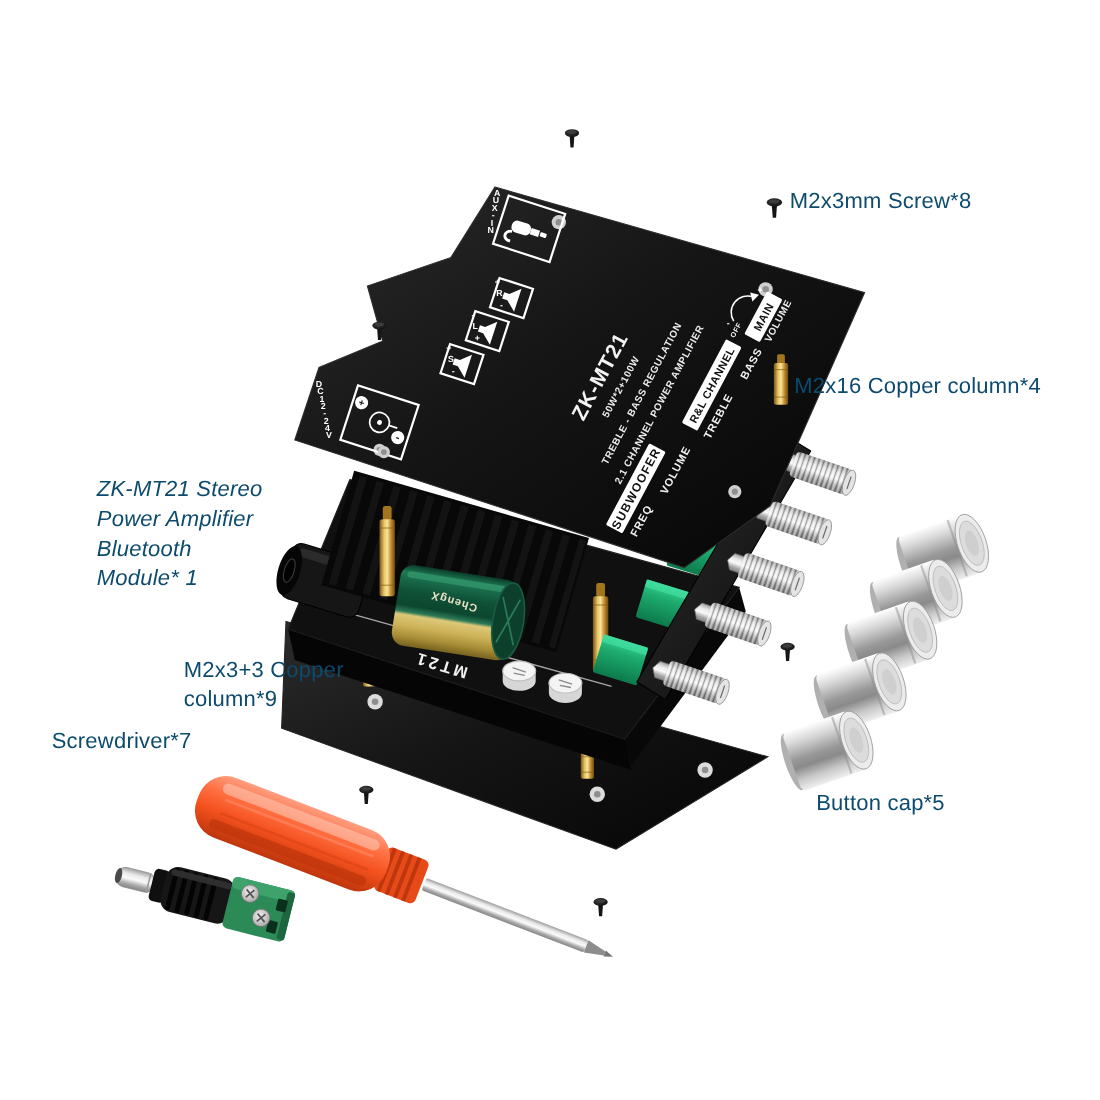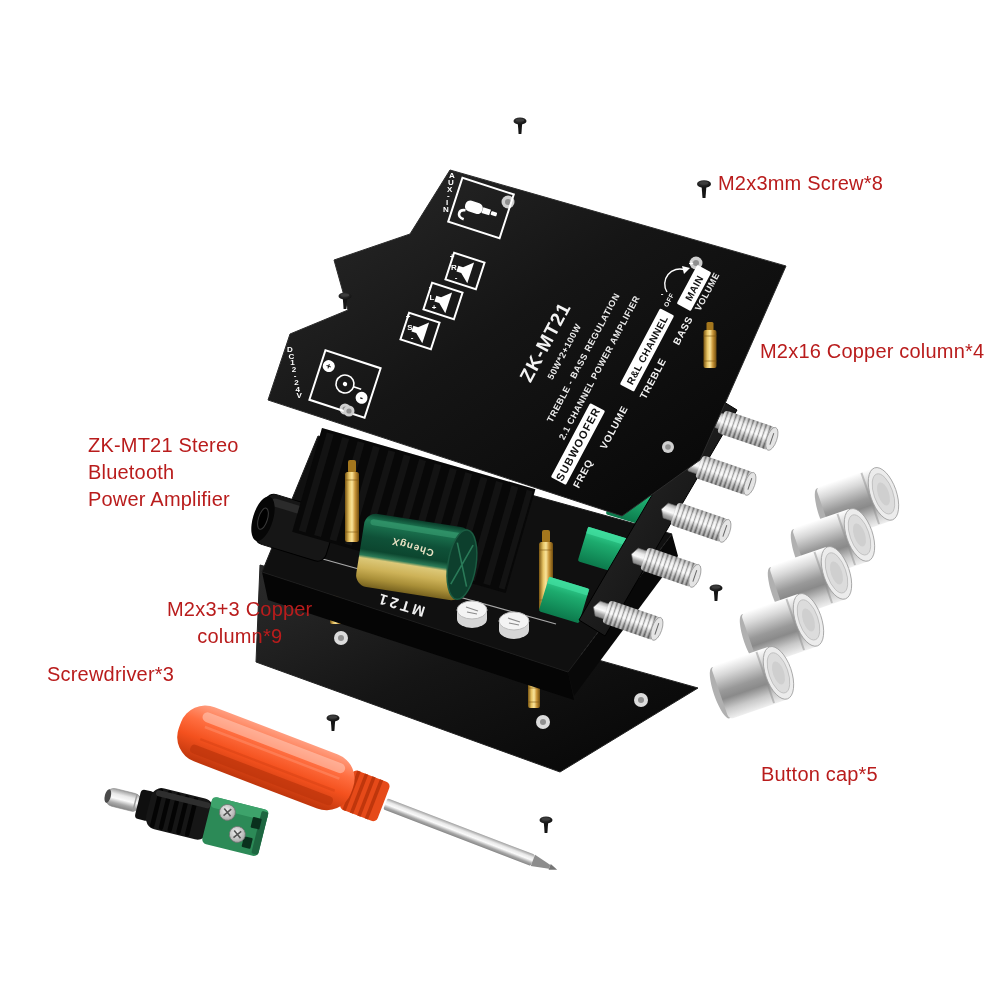--- a/index.html
+++ b/index.html
@@ -1,19 +1,19 @@
 <!DOCTYPE html>
 <html><head>
 <meta charset="utf-8">
 <style>
   html,body{margin:0;padding:0;background:#fff;}
   .stage{position:relative;width:1000px;height:1000px;background:#ffffff;overflow:hidden;
          font-family:"Liberation Sans",sans-serif;}
   .stage svg{position:absolute;left:0;top:0;}
-  .part-label{position:absolute;color:#b91c1c;font-size:20px;line-height:27px;
+  .part-label{position:absolute;color:#0c4a6e;font-size:20px;line-height:27px;
               font-family:"Liberation Sans",sans-serif;letter-spacing:.2px;white-space:nowrap;}
   .part-label span{display:block;}
   
   text{text-anchor:middle;font-family:"Liberation Sans",sans-serif;}
   .sk-big{font-weight:700;font-size:19px;fill:#f4f4f4;letter-spacing:1px;}
   .sk-s{font-weight:600;font-size:9px;fill:#ececec;letter-spacing:.6px;}
   .sk-m{font-weight:700;font-size:10px;fill:#f2f2f2;letter-spacing:.8px;}
   .sk-box{font-weight:700;font-size:11px;fill:#101010;letter-spacing:1px;}
   .sk-box-s{font-weight:700;font-size:10px;fill:#101010;letter-spacing:.4px;}
   .sk-v{font-weight:700;font-size:8px;fill:#ffffff;}
@@ -484,26 +484,27 @@
       </g>
       <g transform="translate(137,23)">
         <circle r="8" fill="url(#gSilverRad)" stroke="#6f6f6f" stroke-width=".7"></circle>
         <path d="M-4,-3 L4,3 M-3,4 L3,-4" stroke="#555" stroke-width="1.6"></path>
       </g>
     </g>
   </g>
 </svg>
 
 <div class="part-label" style="left:718px;top:170px;">M2x3mm Screw*8</div>
-<div class="part-label" style="left:722px;top:338px;margin-left:38px;">M2x16 Copper column*4</div>
-<div class="part-label" style="left:88px;top:432px;">
+<div class="part-label" style="left:722px;top:338px;">M2x16 Copper column*4</div>
+<div class="part-label" style="left:88px;top:432px;font-style:italic;">
   <span>ZK-MT21 Stereo</span>
+  <span>Power Amplifier</span>
   <span>Bluetooth</span>
-  <span>Power Amplifier</span>
+  <span>Module* 1</span>
 </div>
-<div class="part-label" style="left:167px;top:596px;text-align:center;">
+<div class="part-label" style="left:167px;top:596px;">
   <span>M2x3+3 Copper</span>
   <span>column*9</span>
 </div>
-<div class="part-label" style="left:47px;top:661px;">Screwdriver*3</div>
-<div class="part-label" style="left:761px;top:717px;margin-top:44px;">Button cap*5</div>
+<div class="part-label" style="left:47px;top:661px;">Screwdriver*7</div>
+<div class="part-label" style="left:742px;top:717px;">Button cap*5</div>
 
 </div>
 
 </body></html>

